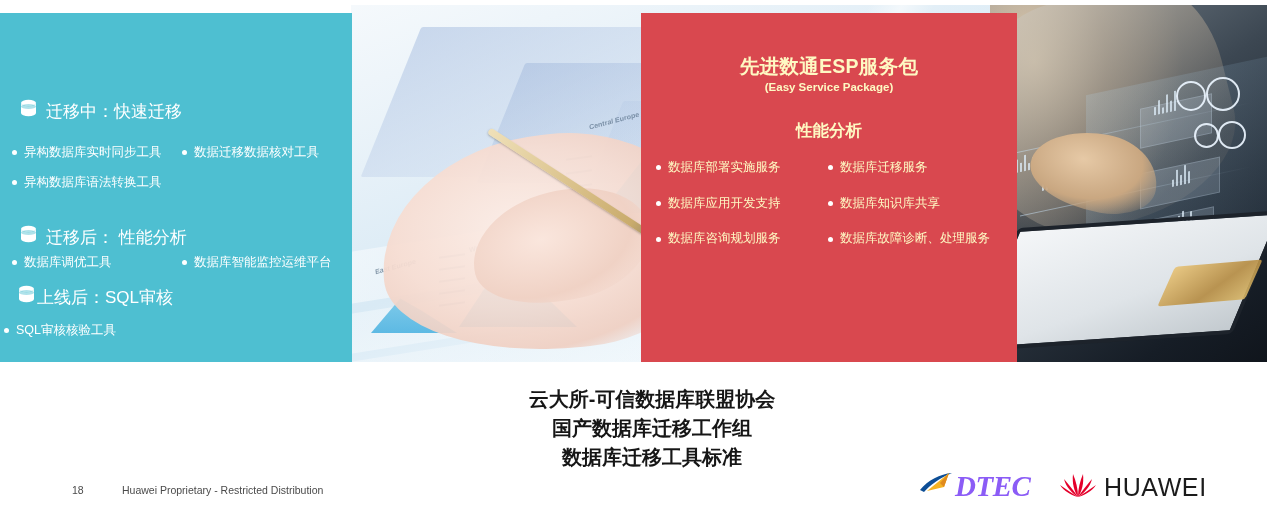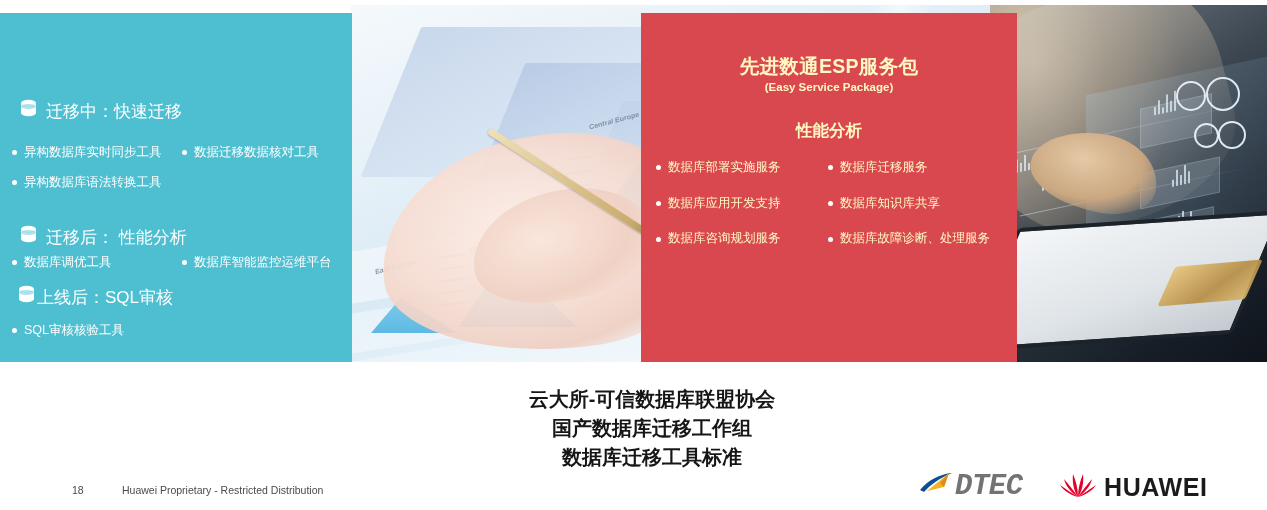--- a/index.html
+++ b/index.html
@@ -222,21 +222,21 @@
   .db-icon { display: block; }
 
   .bullet-grid {
     position: absolute;
     display: grid;
     grid-template-columns: 170px 180px;
     row-gap: 14px;
   }
   .bullet-grid.g1 { left: 12px; top: 132px; }
   .bullet-grid.g2 { left: 12px; top: 242px; }
-  .bullet-grid.g3 { left: 12px; top: 310px; grid-template-columns: 200px; }
+  .bullet-grid.g3 { left: 4px; top: 310px; grid-template-columns: 200px; }
 
   .bullet {
     display: flex;
     align-items: center;
     gap: 7px;
     font-size: 12.5px;
     line-height: 1.25;
     white-space: nowrap;
   }
   .dot {
@@ -322,40 +322,40 @@
 
   .logo-dtec {
     position: absolute;
     left: 918px;
     top: 470px;
     display: flex;
     align-items: center;
     gap: 1px;
   }
   .dtec-word {
-    font-family: Liberation Mono, monospace;
+    font-family: Liberation Serif, serif;
     font-size: 29px;
     font-weight: bold;
     font-style: italic;
-    color: #737373;
+    color: #8b5cf6;
     letter-spacing: -.5px;
     line-height: 1;
   }
 
   .logo-huawei {
     position: absolute;
     left: 1060px;
     top: 471px;
     display: flex;
     align-items: center;
     gap: 8px;
   }
   .huawei-word {
     font-size: 25px;
-    font-weight: bold;
+    font-weight: normal;
     color: #1b1b1b;
     letter-spacing: .6px;
     line-height: 1;
   }
 </style>
 </head>
 <body>
 
 <div class="slide">
 

